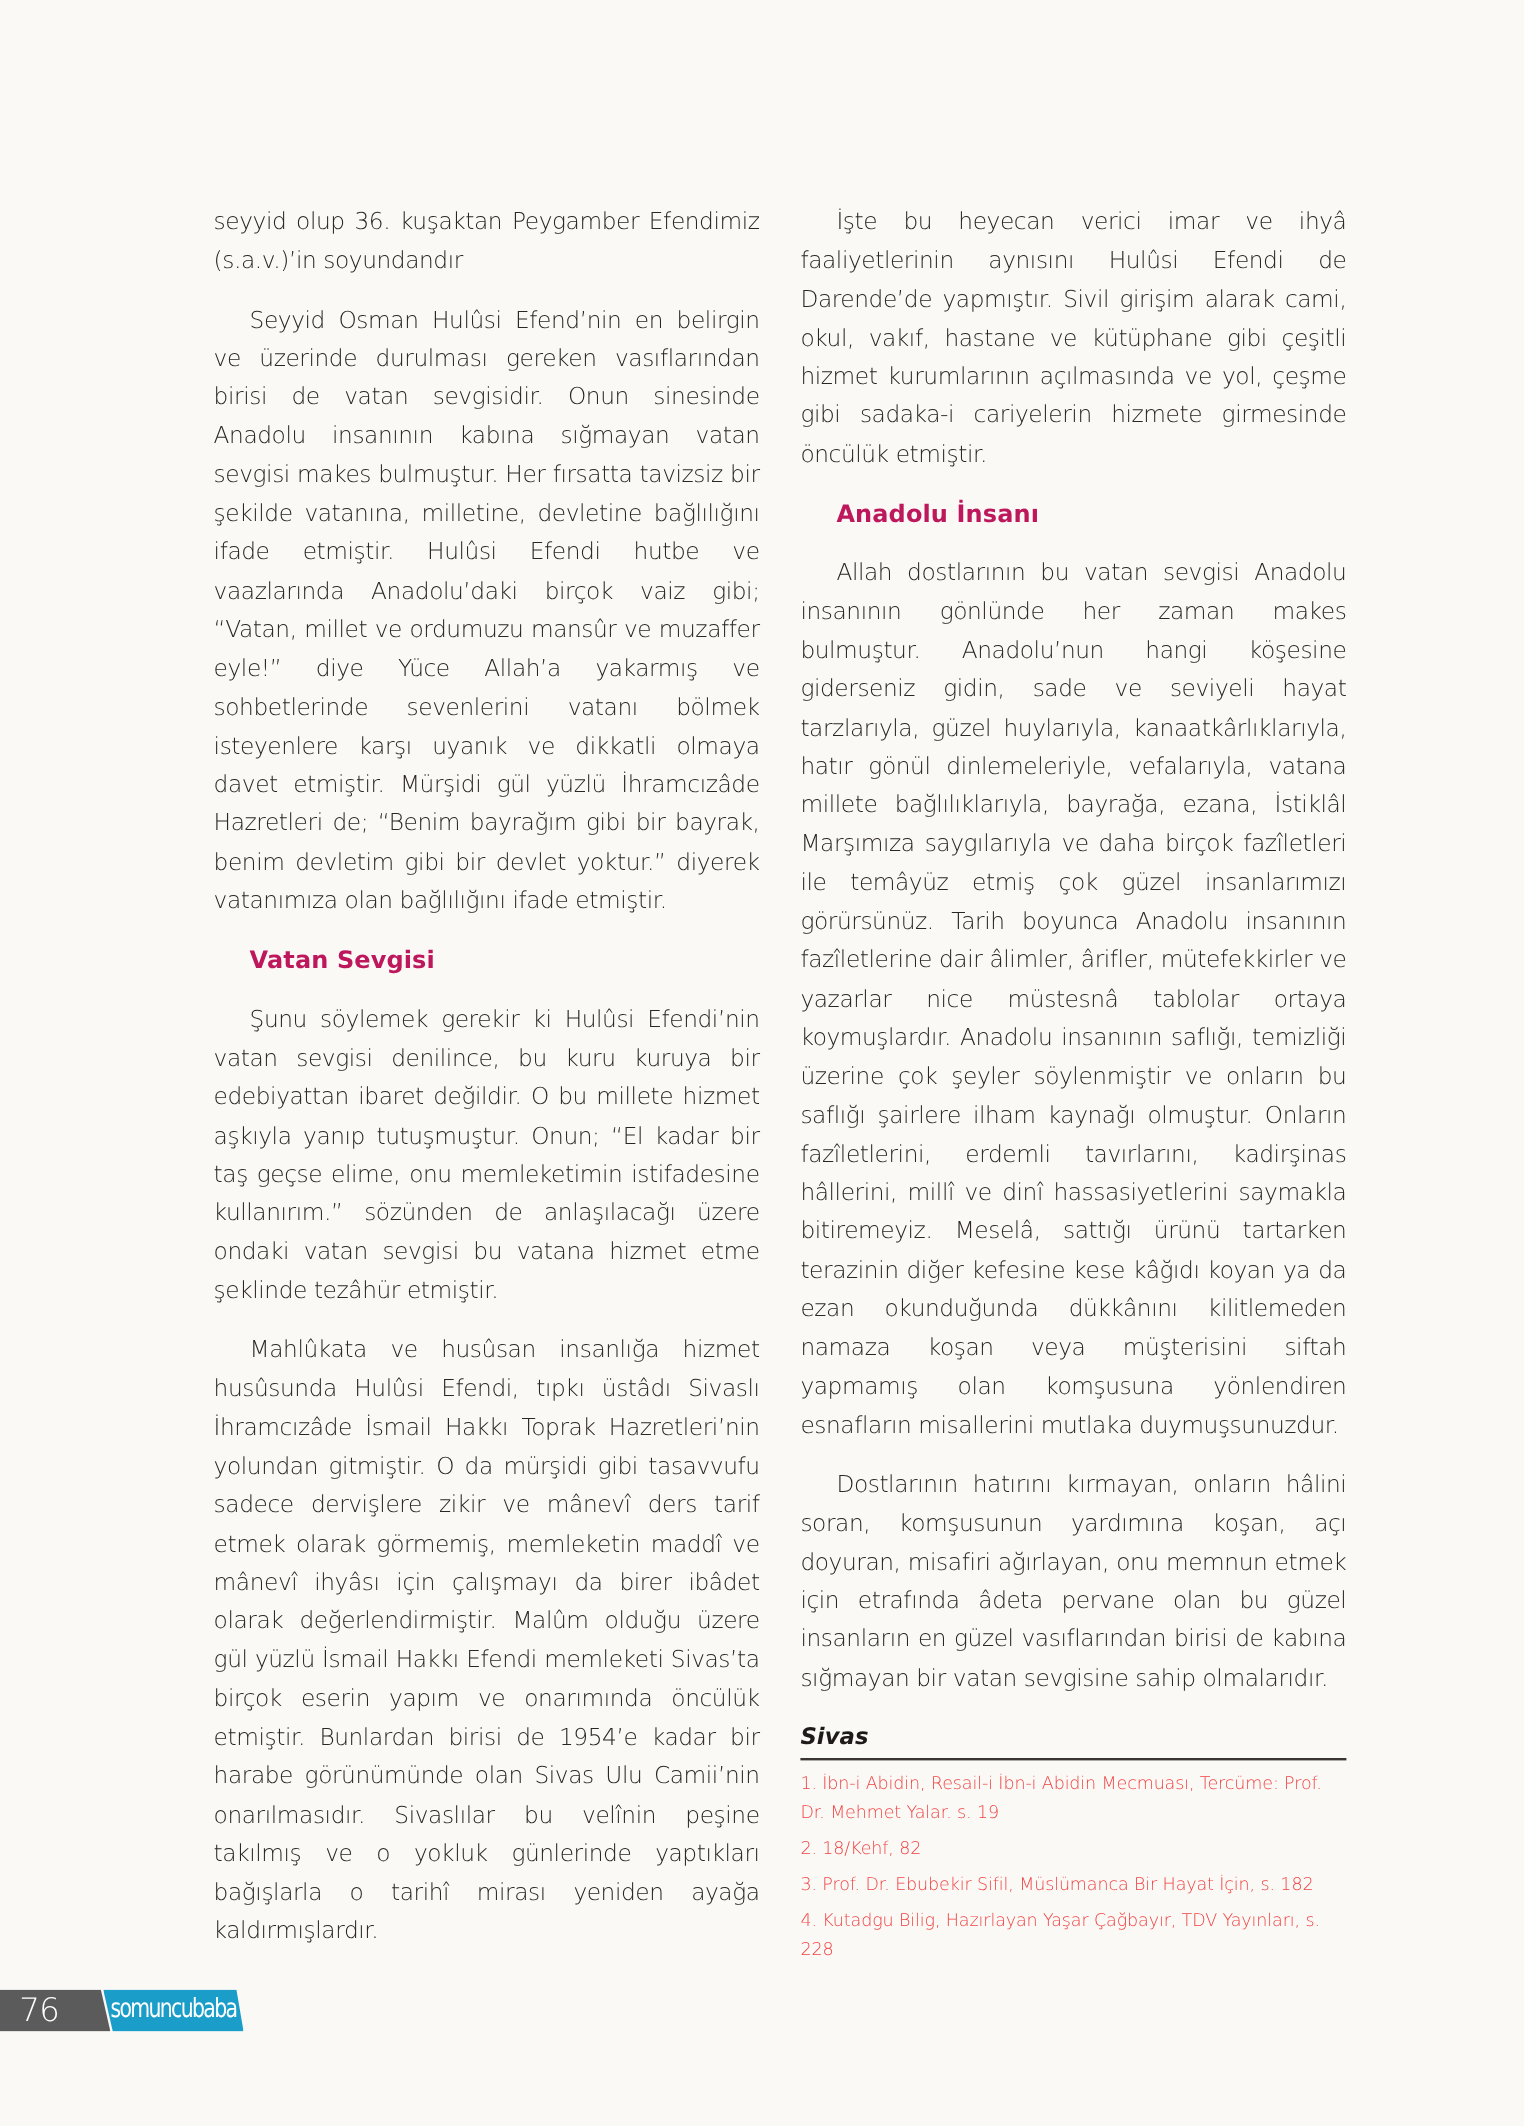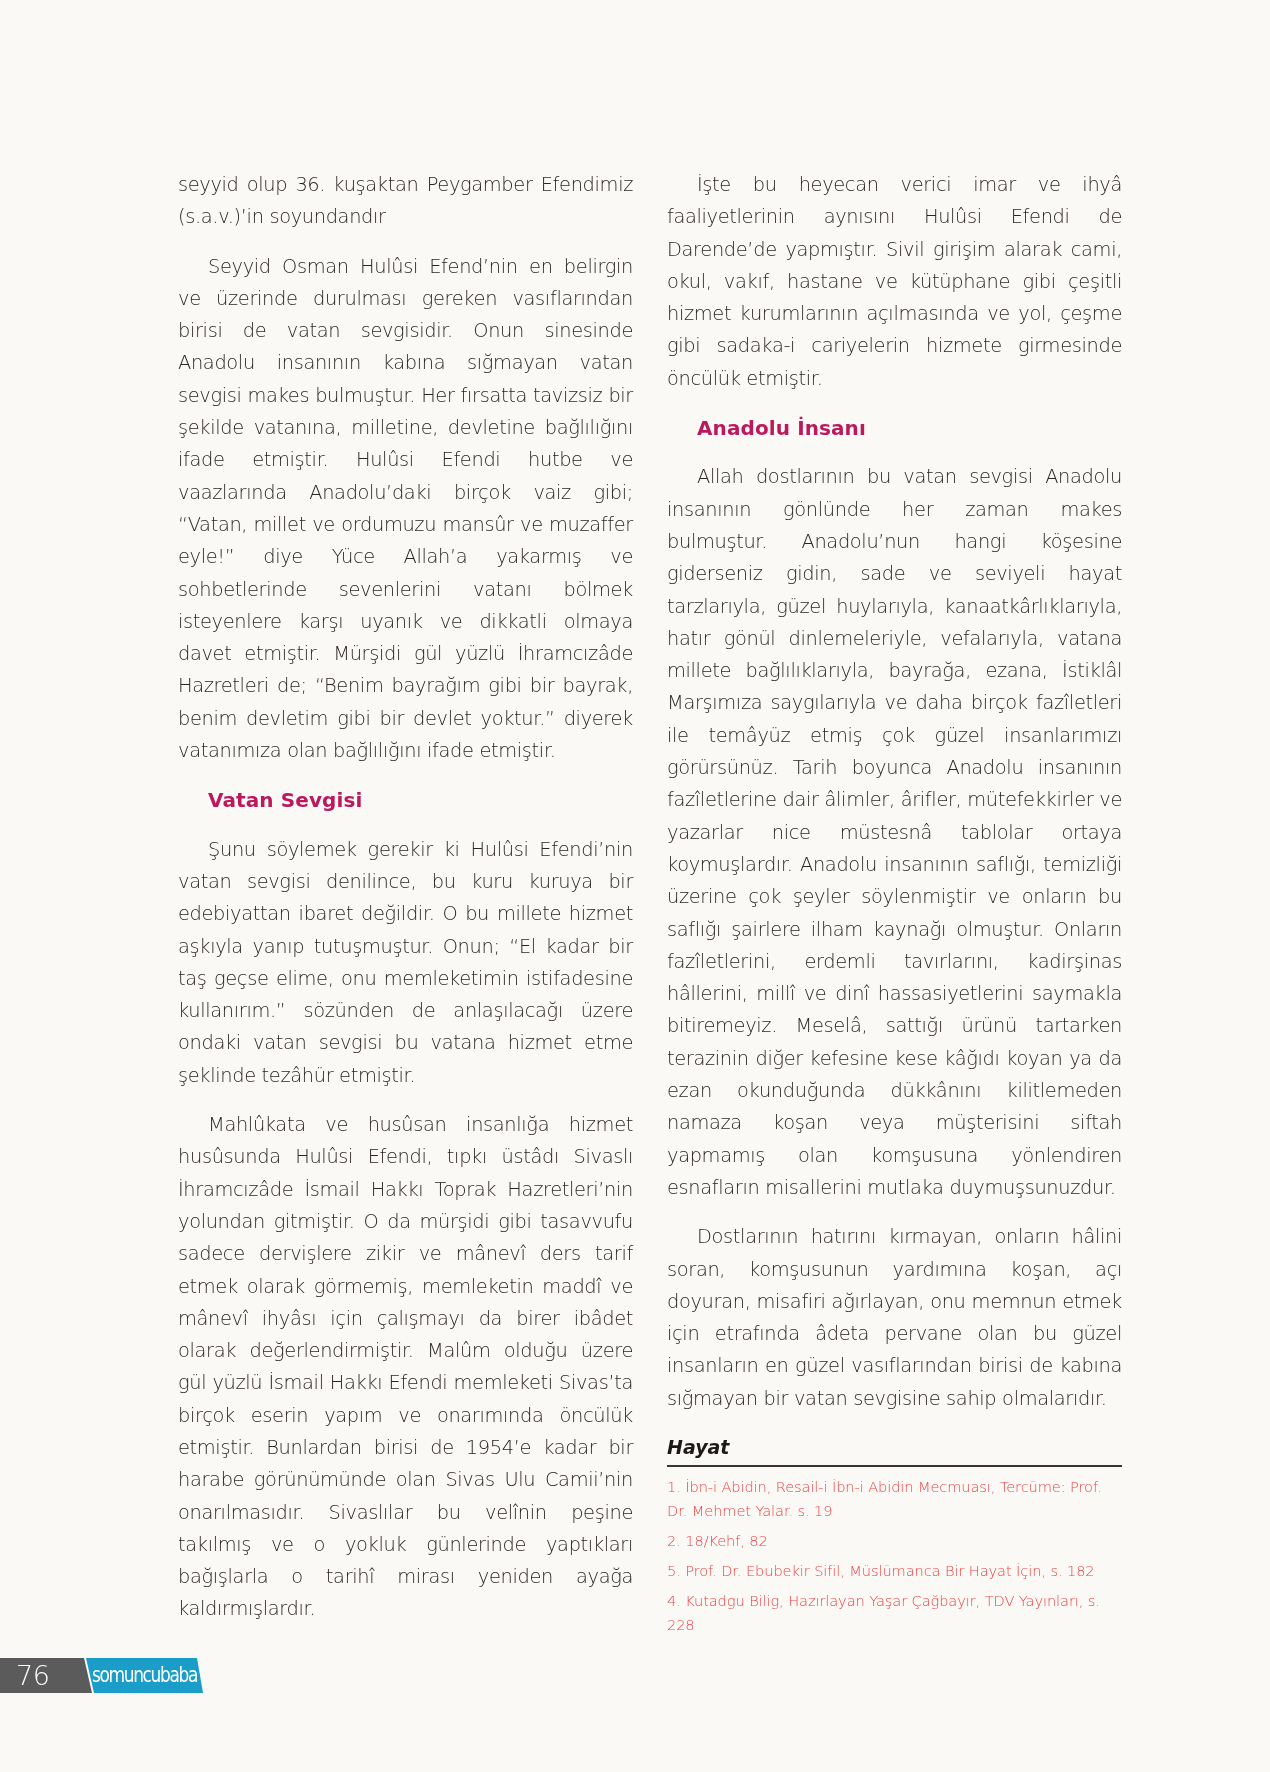--- a/index.html
+++ b/index.html
@@ -68,25 +68,25 @@
   <p class="p indent">Mahlûkata ve husûsan insanlığa hizmet husûsunda Hulûsi Efendi, tıpkı üstâdı Sivaslı İhramcızâde İsmail Hakkı Toprak Hazretleri’nin yolundan gitmiştir. O da mürşidi gibi tasavvufu sadece dervişlere zikir ve mânevî ders tarif etmek olarak görmemiş, memleketin maddî ve mânevî ihyâsı için çalışmayı da birer ibâdet olarak değerlendirmiştir. Malûm olduğu üzere gül yüzlü İsmail Hakkı Efendi memleketi Sivas’ta birçok eserin yapım ve onarımında öncülük etmiştir. Bunlardan birisi de 1954’e kadar bir harabe görünümünde olan Sivas Ulu Camii’nin onarılmasıdır. Sivaslılar bu velînin peşine takılmış ve o yokluk günlerinde yaptıkları bağışlarla o tarihî mirası yeniden ayağa kaldırmışlardır.</p>
 </div>
 
 <div id="col-right" class="col">
   <p class="p indent">İşte bu heyecan verici imar ve ihyâ faaliyetlerinin aynısını Hulûsi Efendi de Darende’de yapmıştır. Sivil girişim alarak cami, okul, vakıf, hastane ve kütüphane gibi çeşitli hizmet kurumlarının açılmasında ve yol, çeşme gibi sadaka-i cariyelerin hizmete girmesinde öncülük etmiştir.</p>
   <h3 class="h">Anadolu İnsanı</h3>
   <p class="p indent">Allah dostlarının bu vatan sevgisi Anadolu insanının gönlünde her zaman makes bulmuştur. Anadolu’nun hangi köşesine giderseniz gidin, sade ve seviyeli hayat tarzlarıyla, güzel huylarıyla, kanaatkârlıklarıyla, hatır gönül dinlemeleriyle, vefalarıyla, vatana millete bağlılıklarıyla, bayrağa, ezana, İstiklâl Marşımıza saygılarıyla ve daha birçok fazîletleri ile temâyüz etmiş çok güzel insanlarımızı görürsünüz. Tarih boyunca Anadolu insanının fazîletlerine dair âlimler, ârifler, mütefekkirler ve yazarlar nice müstesnâ tablolar ortaya koymuşlardır. Anadolu insanının saflığı, temizliği üzerine çok şeyler söylenmiştir ve onların bu saflığı şairlere ilham kaynağı olmuştur. Onların fazîletlerini, erdemli tavırlarını, kadirşinas hâllerini, millî ve dinî hassasiyetlerini saymakla bitiremeyiz. Meselâ, sattığı ürünü tartarken terazinin diğer kefesine kese kâğıdı koyan ya da ezan okunduğunda dükkânını kilitlemeden namaza koşan veya müşterisini siftah yapmamış olan komşusuna yönlendiren esnafların misallerini mutlaka duymuşsunuzdur.</p>
   <p class="p indent">Dostlarının hatırını kırmayan, onların hâlini soran, komşusunun yardımına koşan, açı doyuran, misafiri ağırlayan, onu memnun etmek için etrafında âdeta pervane olan bu güzel insanların en güzel vasıflarından birisi de kabına sığmayan bir vatan sevgisine sahip olmalarıdır.</p>
 
   <div class="footnotes">
-    <div class="fn-title">Hayat</div>
+    <div class="fn-title">Sivas</div>
     <hr class="fn-rule">
     <p class="fn-item">1.  İbn-i Abidin, Resail-i İbn-i Abidin Mecmuası, Tercüme: Prof. Dr. Mehmet Yalar. s. 19</p>
     <p class="fn-item">2.  18/Kehf, 82</p>
-    <p class="fn-item">5.  Prof. Dr. Ebubekir Sifil, Müslümanca Bir Hayat İçin, s. 182</p>
+    <p class="fn-item">3.  Prof. Dr. Ebubekir Sifil, Müslümanca Bir Hayat İçin, s. 182</p>
     <p class="fn-item">4.  Kutadgu Bilig, Hazırlayan Yaşar Çağbayır, TDV Yayınları, s. 228</p>
   </div>
 </div>
 
 <div class="footer">
   <div class="pg-box"></div>
   <span class="pg-num">76</span>
   <div class="brand-box"></div>
   <span class="brand-text">somuncubaba</span>
 </div>

